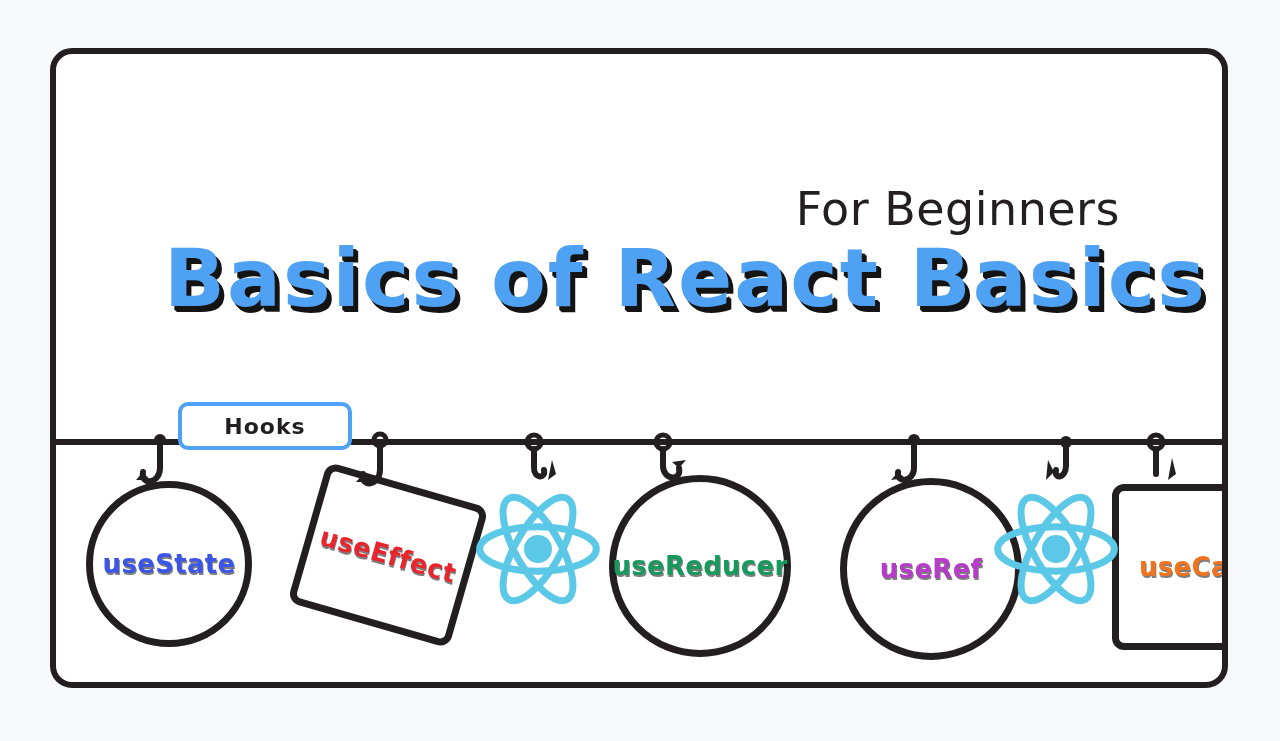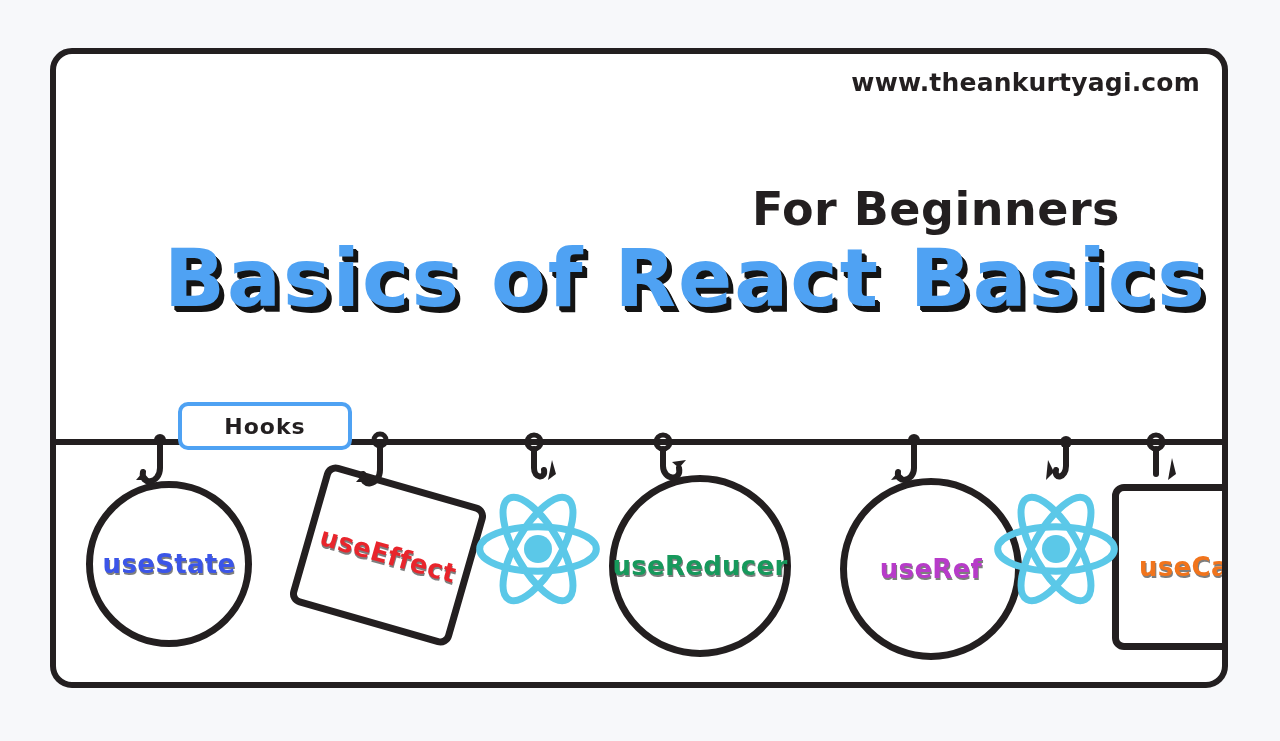--- a/index.html
+++ b/index.html
@@ -49,21 +49,21 @@
     white-space: nowrap;
   }
 
   
   .for-beginners {
     position: absolute;
     right: 102px;
     top: 128px;
     font-family: "DejaVu Sans", sans-serif;
     font-size: 46px;
-    font-weight: 700;
+    font-weight: 400;
     color: #231f20;
     white-space: nowrap;
     letter-spacing: 0.5px;
   }
 
   .main-title {
     position: absolute;
     left: 108px;
     top: 178px;
     font-family: "DejaVu Sans", sans-serif;
@@ -154,21 +154,20 @@
   }
   .react-logo svg { display: block; }
 </style>
 </head>
 <body>
 
 <div id="canvas">
 
   <div class="frame">
 
-    <div class="site-url">www.theankurtyagi.com</div>
 
     <div class="for-beginners">For Beginners</div>
 
     <div class="main-title">Basics of React Basics</div>
 
     <div class="rail"></div>
 
     <div class="hooks-box">
       <span>Hooks</span>
     </div>

